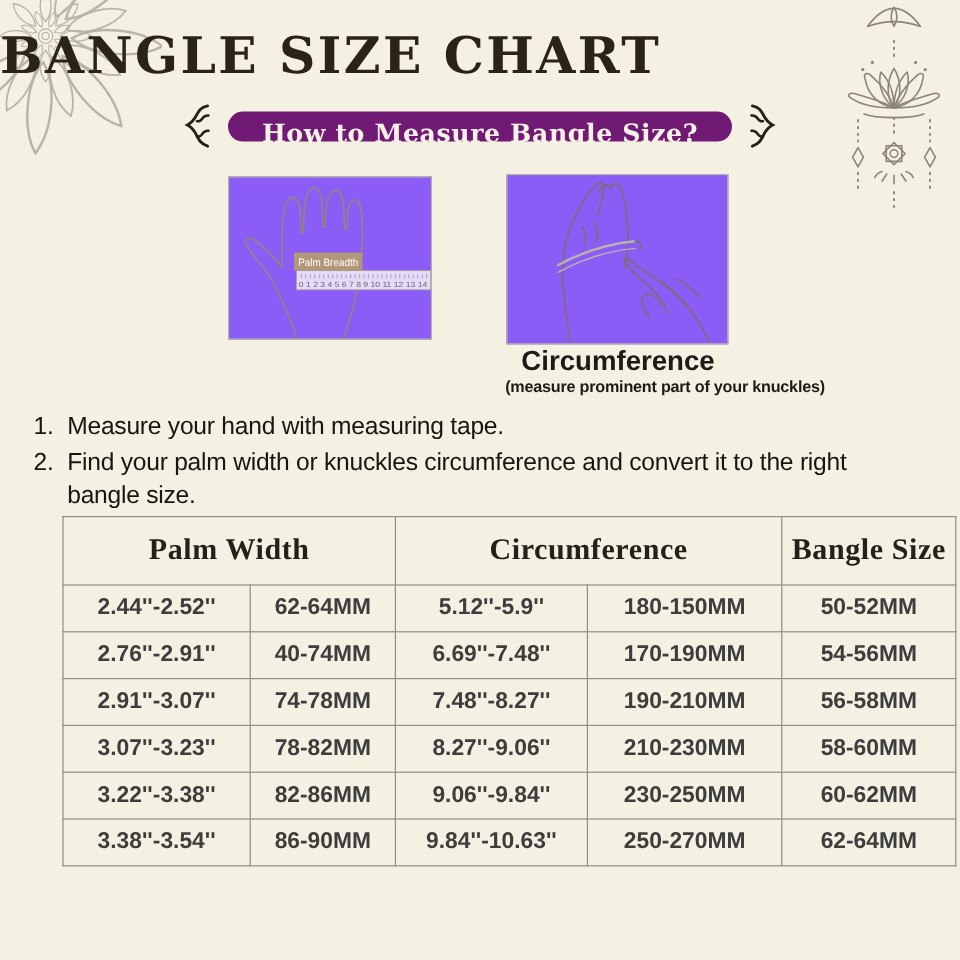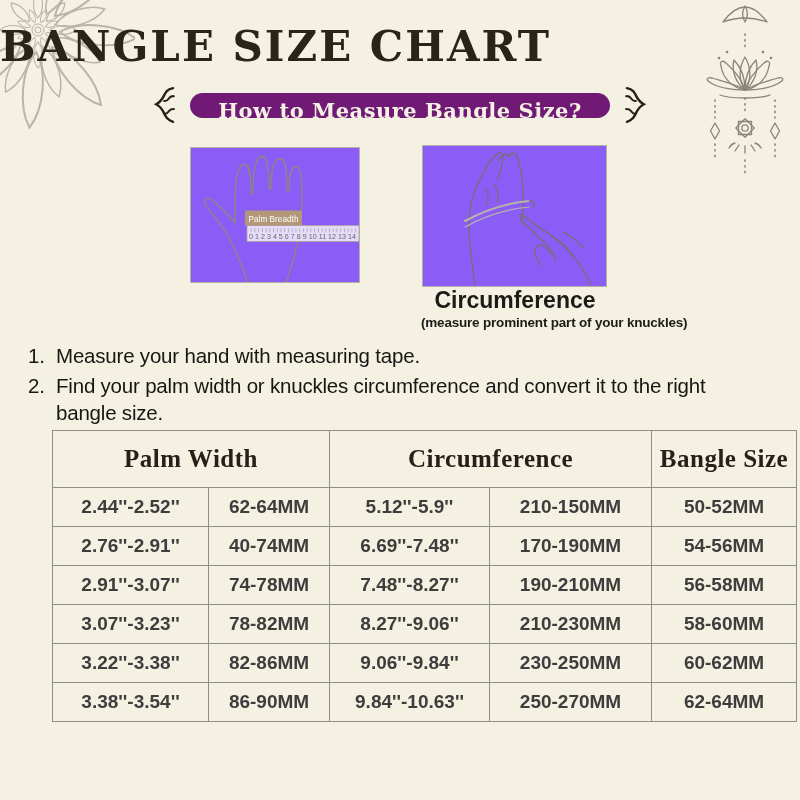--- a/index.html
+++ b/index.html
@@ -233,21 +233,21 @@
         <th colspan="2">Palm Width</th>
         <th colspan="2">Circumference</th>
         <th>Bangle Size</th>
       </tr>
     </thead>
     <tbody>
         <tr>
           <td>2.44''-2.52''</td>
           <td>62-64MM</td>
           <td>5.12''-5.9''</td>
-          <td>210-150MM</td>
+          <td>180-150MM</td>
           <td>50-52MM</td>
         </tr>
         <tr>
           <td>2.76''-2.91''</td>
           <td>40-74MM</td>
           <td>6.69''-7.48''</td>
           <td>170-190MM</td>
           <td>54-56MM</td>
         </tr>
         <tr>

